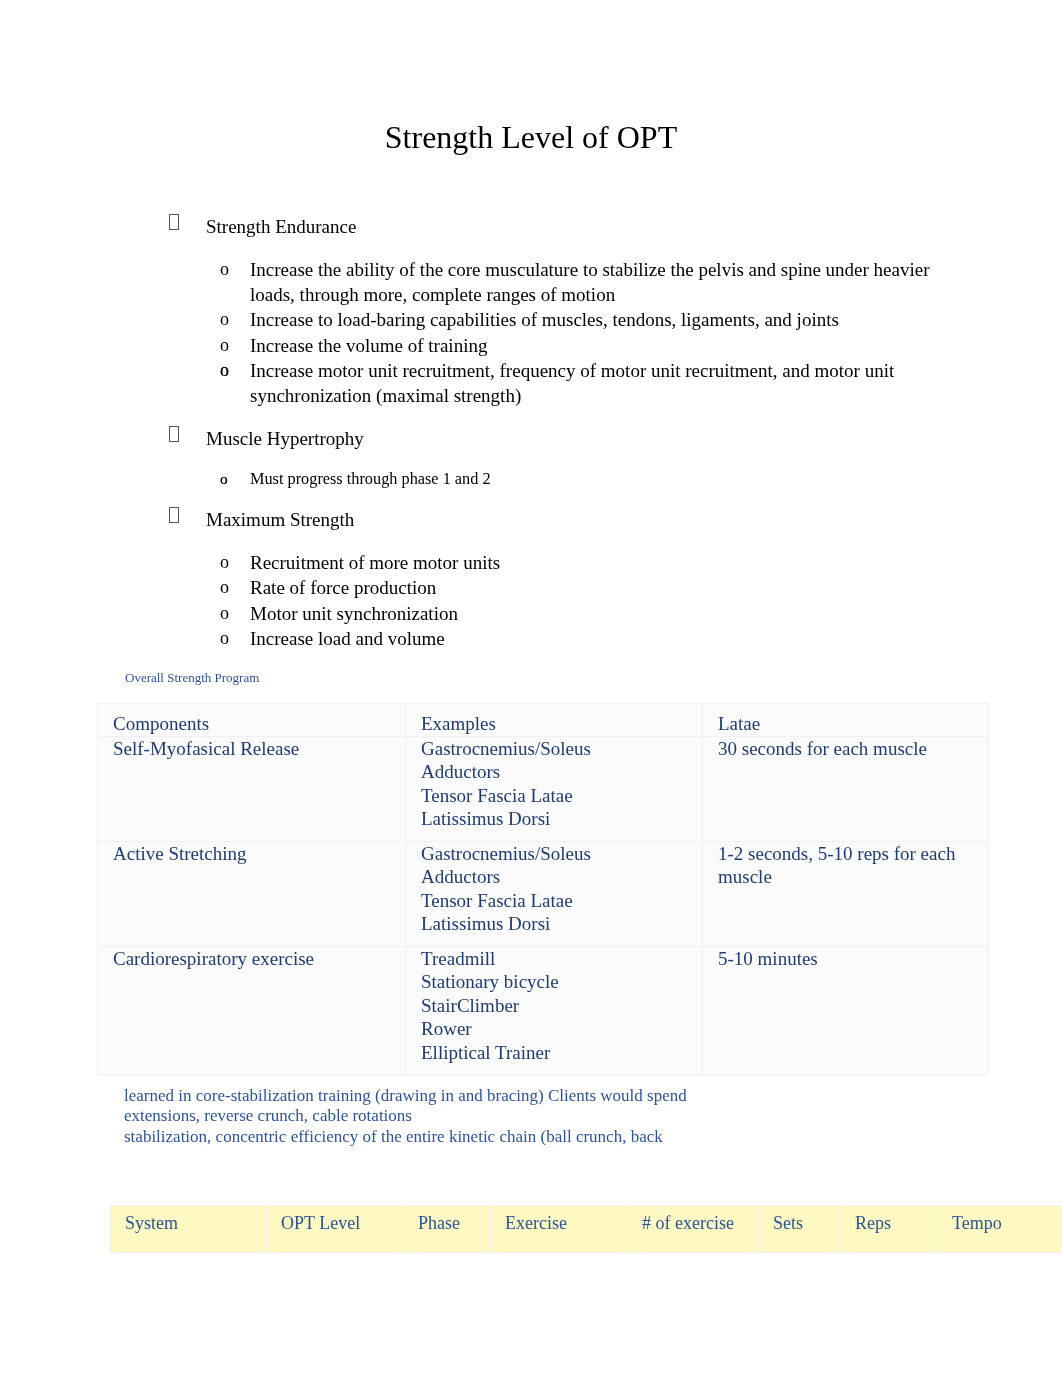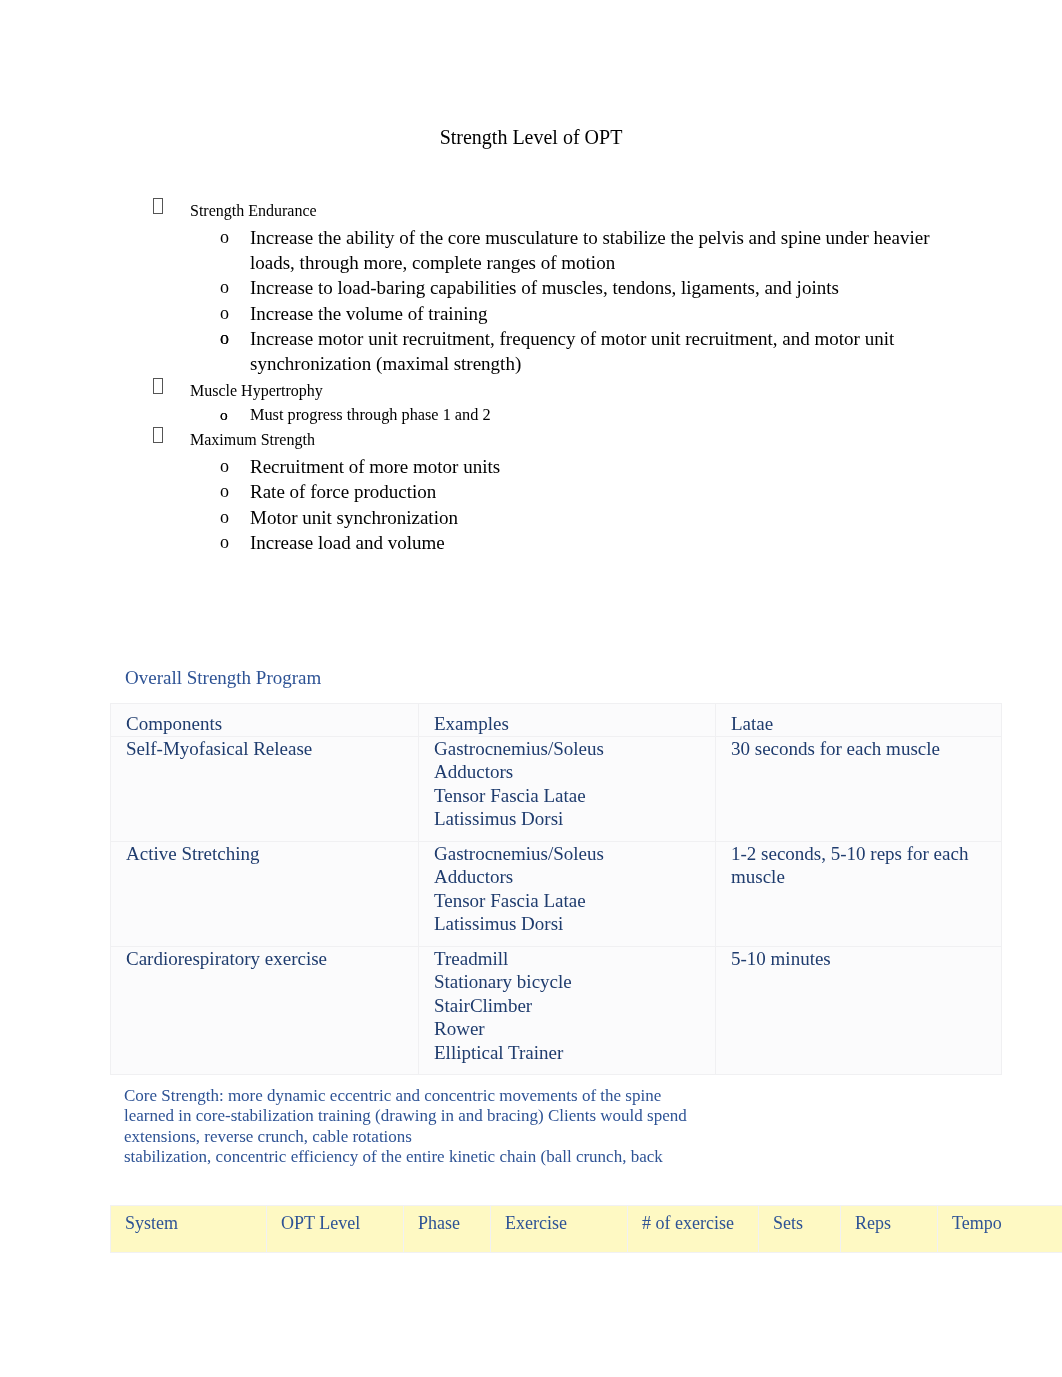--- a/index.html
+++ b/index.html
@@ -19,38 +19,38 @@
     overflow: hidden;
   }
 
   
   .doc-title {
     position: absolute;
     left: 0;
     top: 122px;
     width: 1062px;
     text-align: center;
-    font-size: 20px;
+    font-size: 32px;
     line-height: 30px;
     color: #000;
   }
 
   
   .outline {
     position: absolute;
     left: 125px;
     top: 196px;
     width: 830px;
   }
   .lvl1 {
     position: relative;
     padding-left: 65px;
-    font-size: 16px;
+    font-size: 19px;
     line-height: 29px;
-    margin: 0;
+    margin: 16px;
   }
   .lvl1 > .marker {
     position: absolute;
     left: 28px;
     top: 2px;
     display: inline-block;
     width: 10px;
     height: 16px;
     border: 1.3px solid #555;
     box-sizing: border-box;
@@ -77,29 +77,29 @@
   .lvl2.small > .marker-o {
     font-size: 15.5px;
     line-height: 20px;
   }
 
   
   .blue-heading {
     position: absolute;
     left: 125px;
     top: 665px;
-    font-size: 19px;
+    font-size: 13px;
     line-height: 25px;
     color: #2E5395;
   }
 
   
   .table1 {
     position: absolute;
-    left: 110px;
+    left: 97px;
     top: 703px;
     width: 843px;
     border-collapse: collapse;
     table-layout: fixed;
   }
   .table1 td {
     vertical-align: top;
     padding: 0 0 0 15px;
     font-size: 19px;
     line-height: 23.5px;
@@ -265,21 +265,20 @@
         <span class="cell-line">Elliptical Trainer</span>
       </td>
       <td class="c3">
         <span class="cell-line">5-10 minutes</span>
       </td>
     </tr>
   </tbody>
     </table>
 
   <div class="core-para">
-    <span>Core Strength: more dynamic eccentric and concentric movements of the spine</span>
     <span>learned in core-stabilization training (drawing in and bracing) Clients would spend</span>
     <span>extensions, reverse crunch, cable rotations</span>
     <span>stabilization, concentric efficiency of the entire kinetic chain (ball crunch, back</span>
   </div>
 
   <table class="table2">
     <tbody>
         <tr>
       <td class="t2c0">System</td>
       <td class="t2c1">OPT Level</td>

